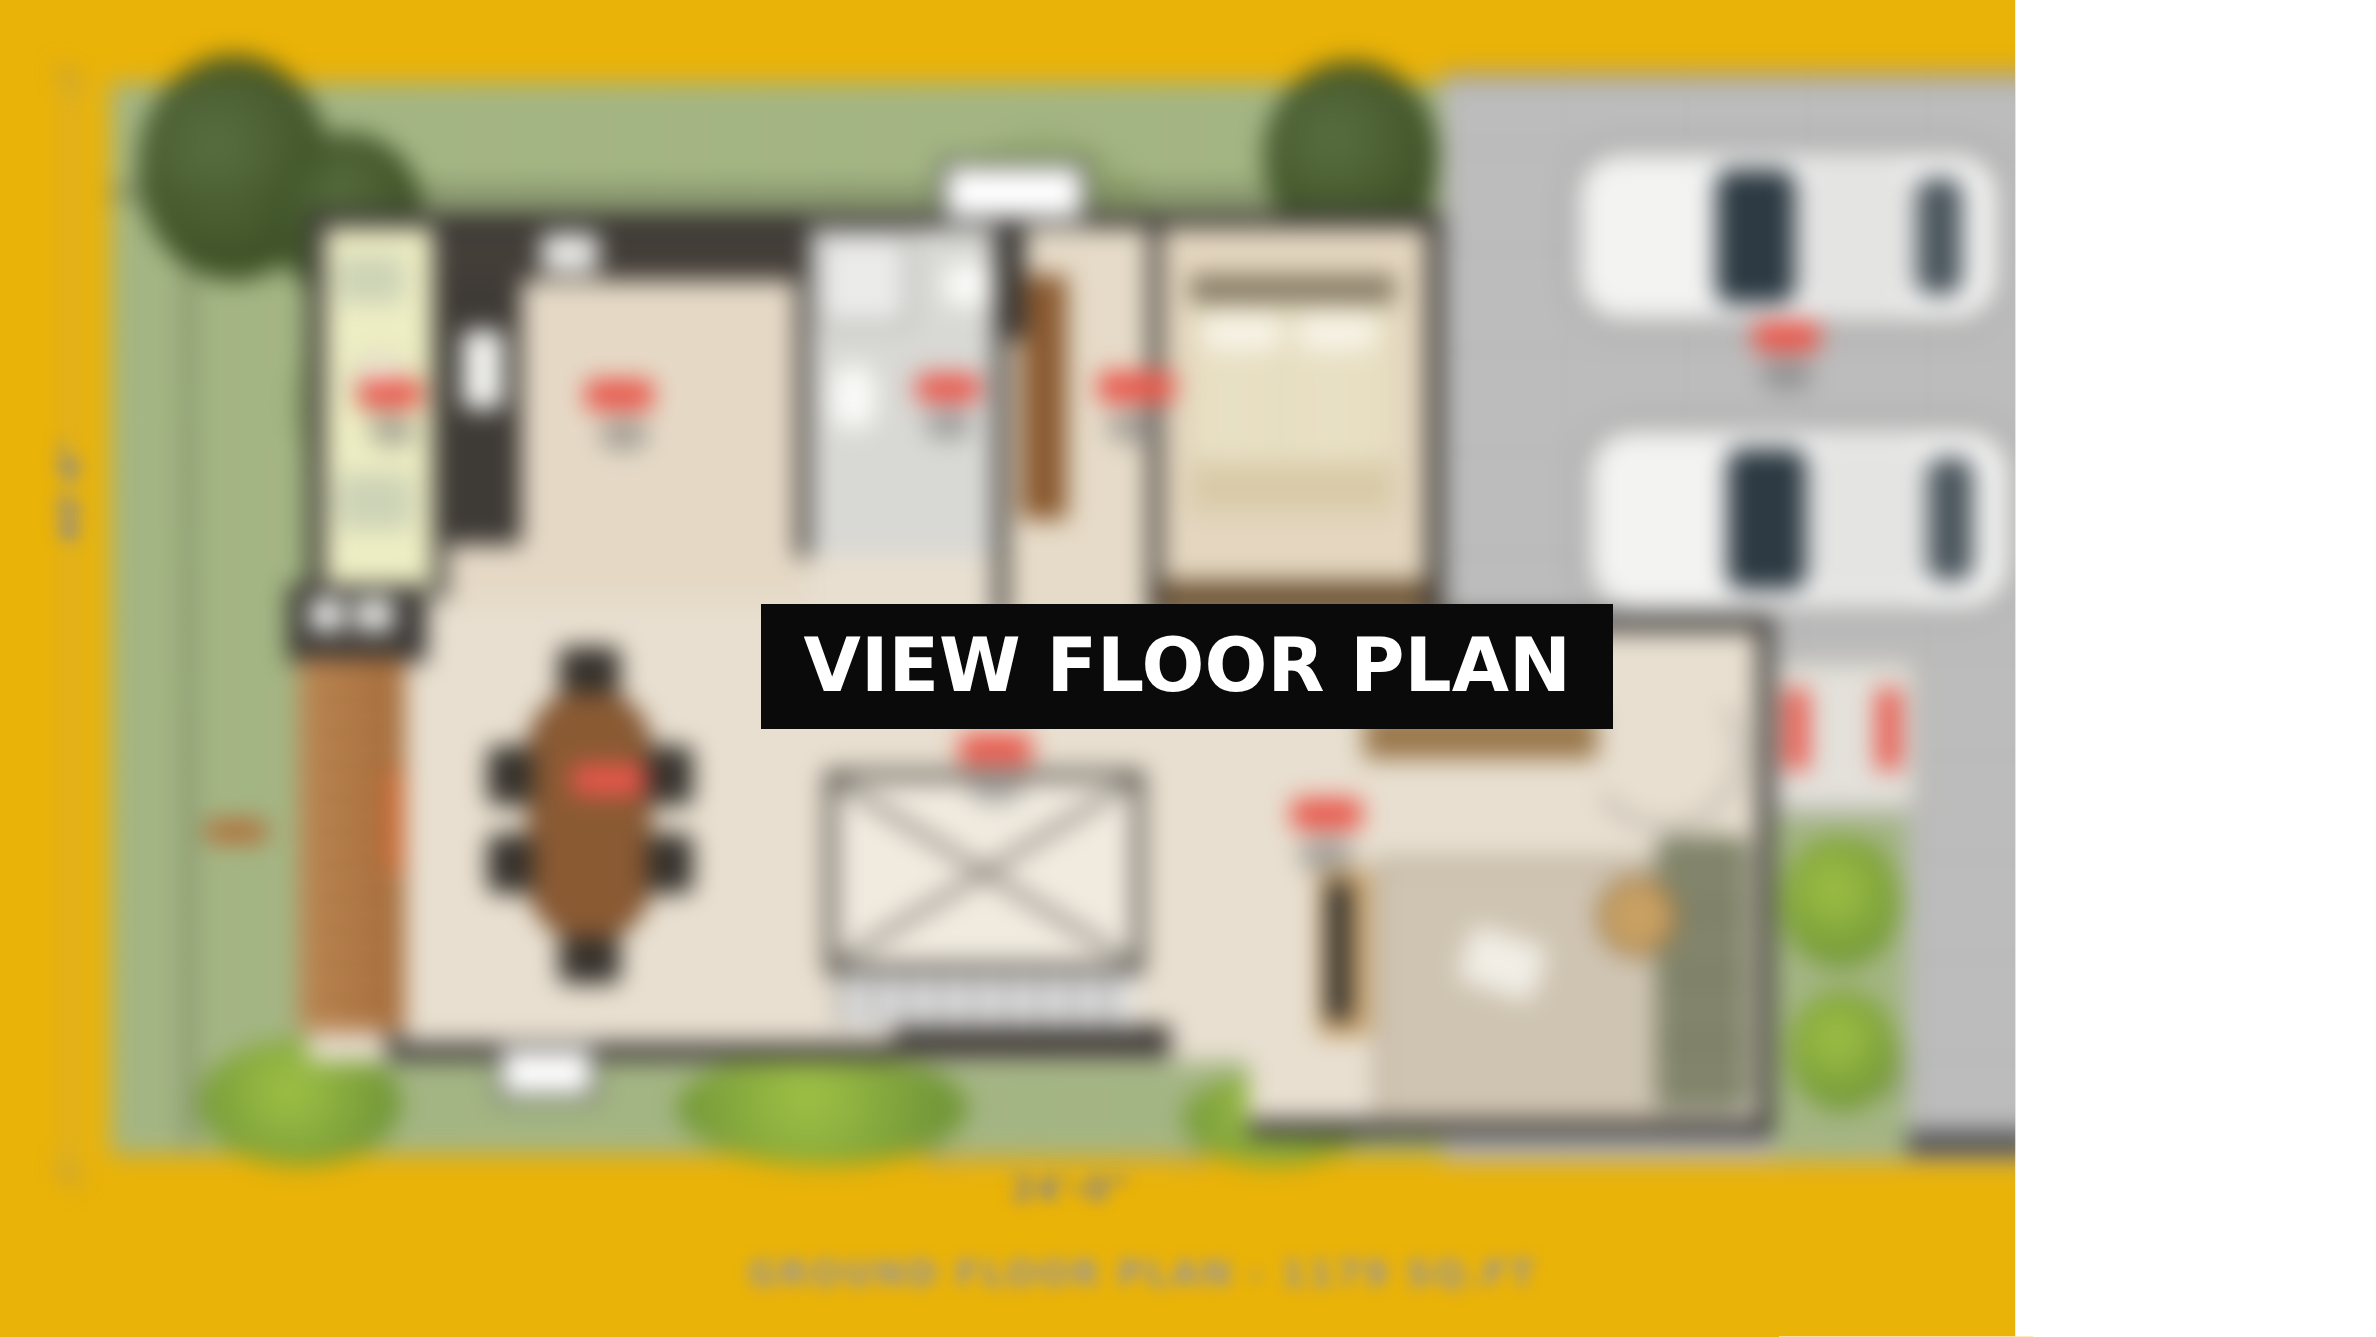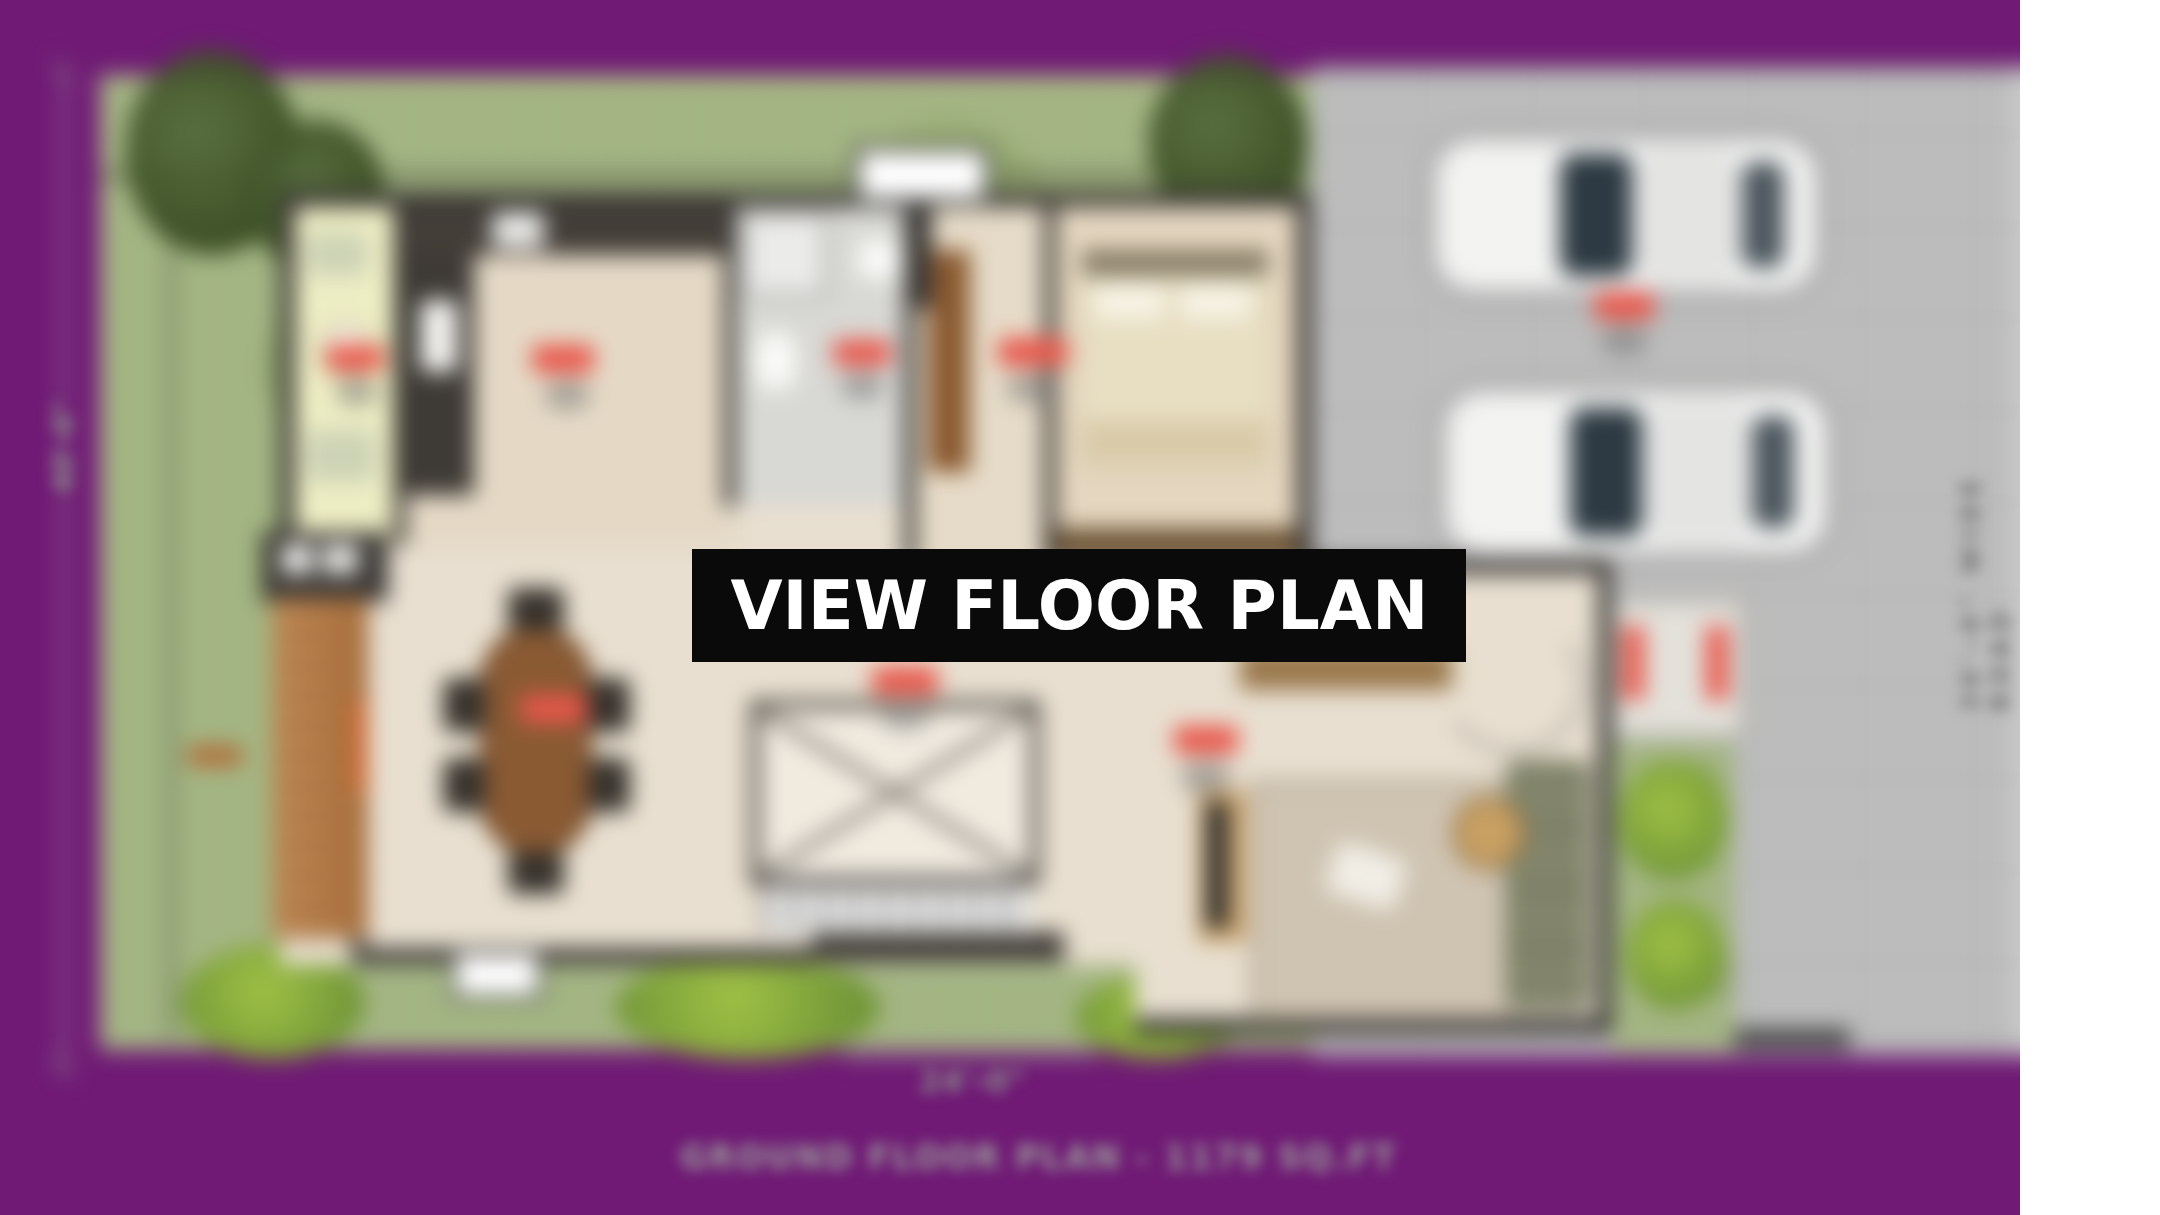--- a/index.html
+++ b/index.html
@@ -1,16 +1,16 @@
 <!DOCTYPE html>
 <html><head>
 <meta charset="utf-8">
 <style>
   html,body{margin:0;padding:0;background:#ffffff;}
-  .stage{position:relative;width:2020px;height:1215px;background:#701a75;overflow:hidden;
+  .stage{position:relative;width:1832px;height:1215px;background:#eab308;overflow:hidden;
          font-family:"DejaVu Sans","Liberation Sans",sans-serif;}
   .abs{position:absolute;}
   
   .blur-hard{position:absolute;inset:0;filter:blur(11px);}
   .blur-soft{position:absolute;inset:0;filter:blur(7px);}
   .garden{background:
       radial-gradient(circle at 20% 30%, rgba(122,146,86,.55) 0 6%, transparent 7%),
       radial-gradient(circle at 70% 15%, rgba(140,160,100,.5) 0 8%, transparent 9%),
       radial-gradient(circle at 45% 60%, rgba(170,190,130,.6) 0 10%, transparent 11%),
       radial-gradient(circle at 85% 75%, rgba(130,150,95,.5) 0 9%, transparent 10%),

